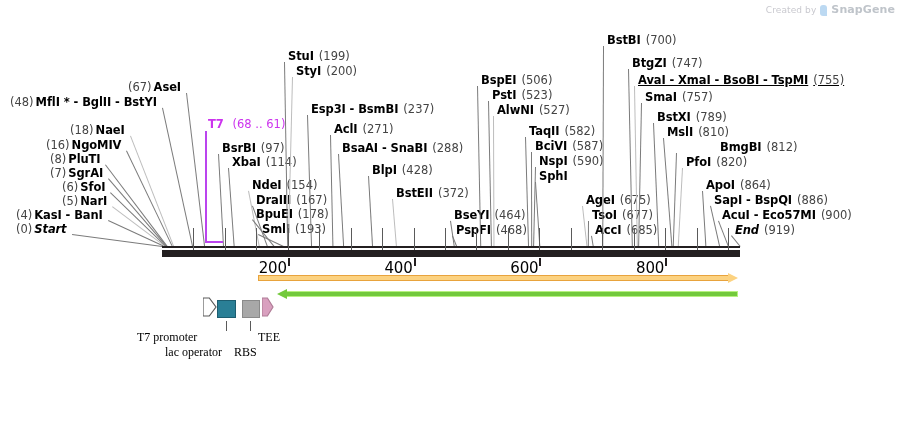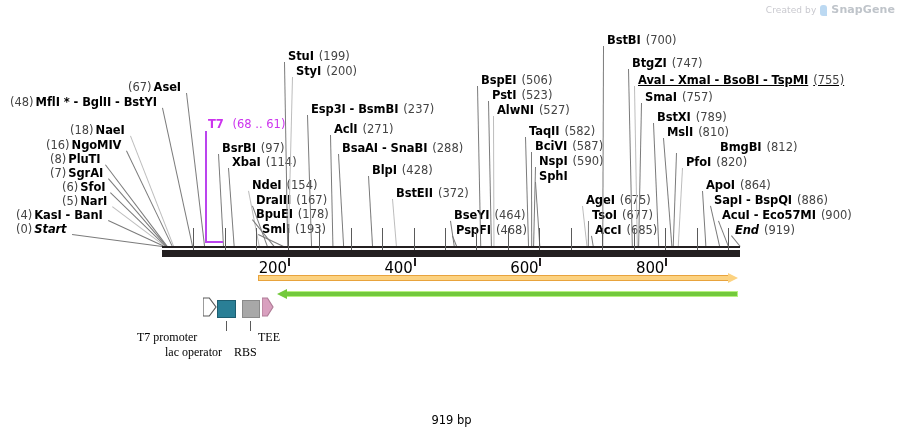--- a/index.html
+++ b/index.html
@@ -318,15 +318,14 @@
       <div style="position: absolute; left: 242px; top: 300px; width: 18px; height: 18px; background: rgb(168, 168, 168); border: 1px solid rgb(138, 138, 138); box-sizing: border-box;"></div>
       <div class="feat-label" style="left: 234px; top: 345px;">RBS</div>
       <div style="position: absolute; left: 262px; top: 297px; width: 12px; height: 20px;"><svg width="12" height="20" viewBox="0 0 12 20">
           <path d="M0,1 L5.4,1 L11,10 L5.4,19 L0,19 Z" fill="#d9a0bf" stroke="#b07d97" stroke-width="1.2"></path>
         </svg></div>
       <div class="feat-label" style="left: 258px; top: 330px;">TEE</div>
       <div class="feat-stem" style="left: 226px; top: 321px; height: 10px;"></div>
       <div class="feat-stem" style="left: 250px; top: 321px; height: 10px;"></div>
     </div>
 
-  <div id="subtitle" style="top: 413px;">919 bp</div>
 
 </div>
 
 </body></html>

